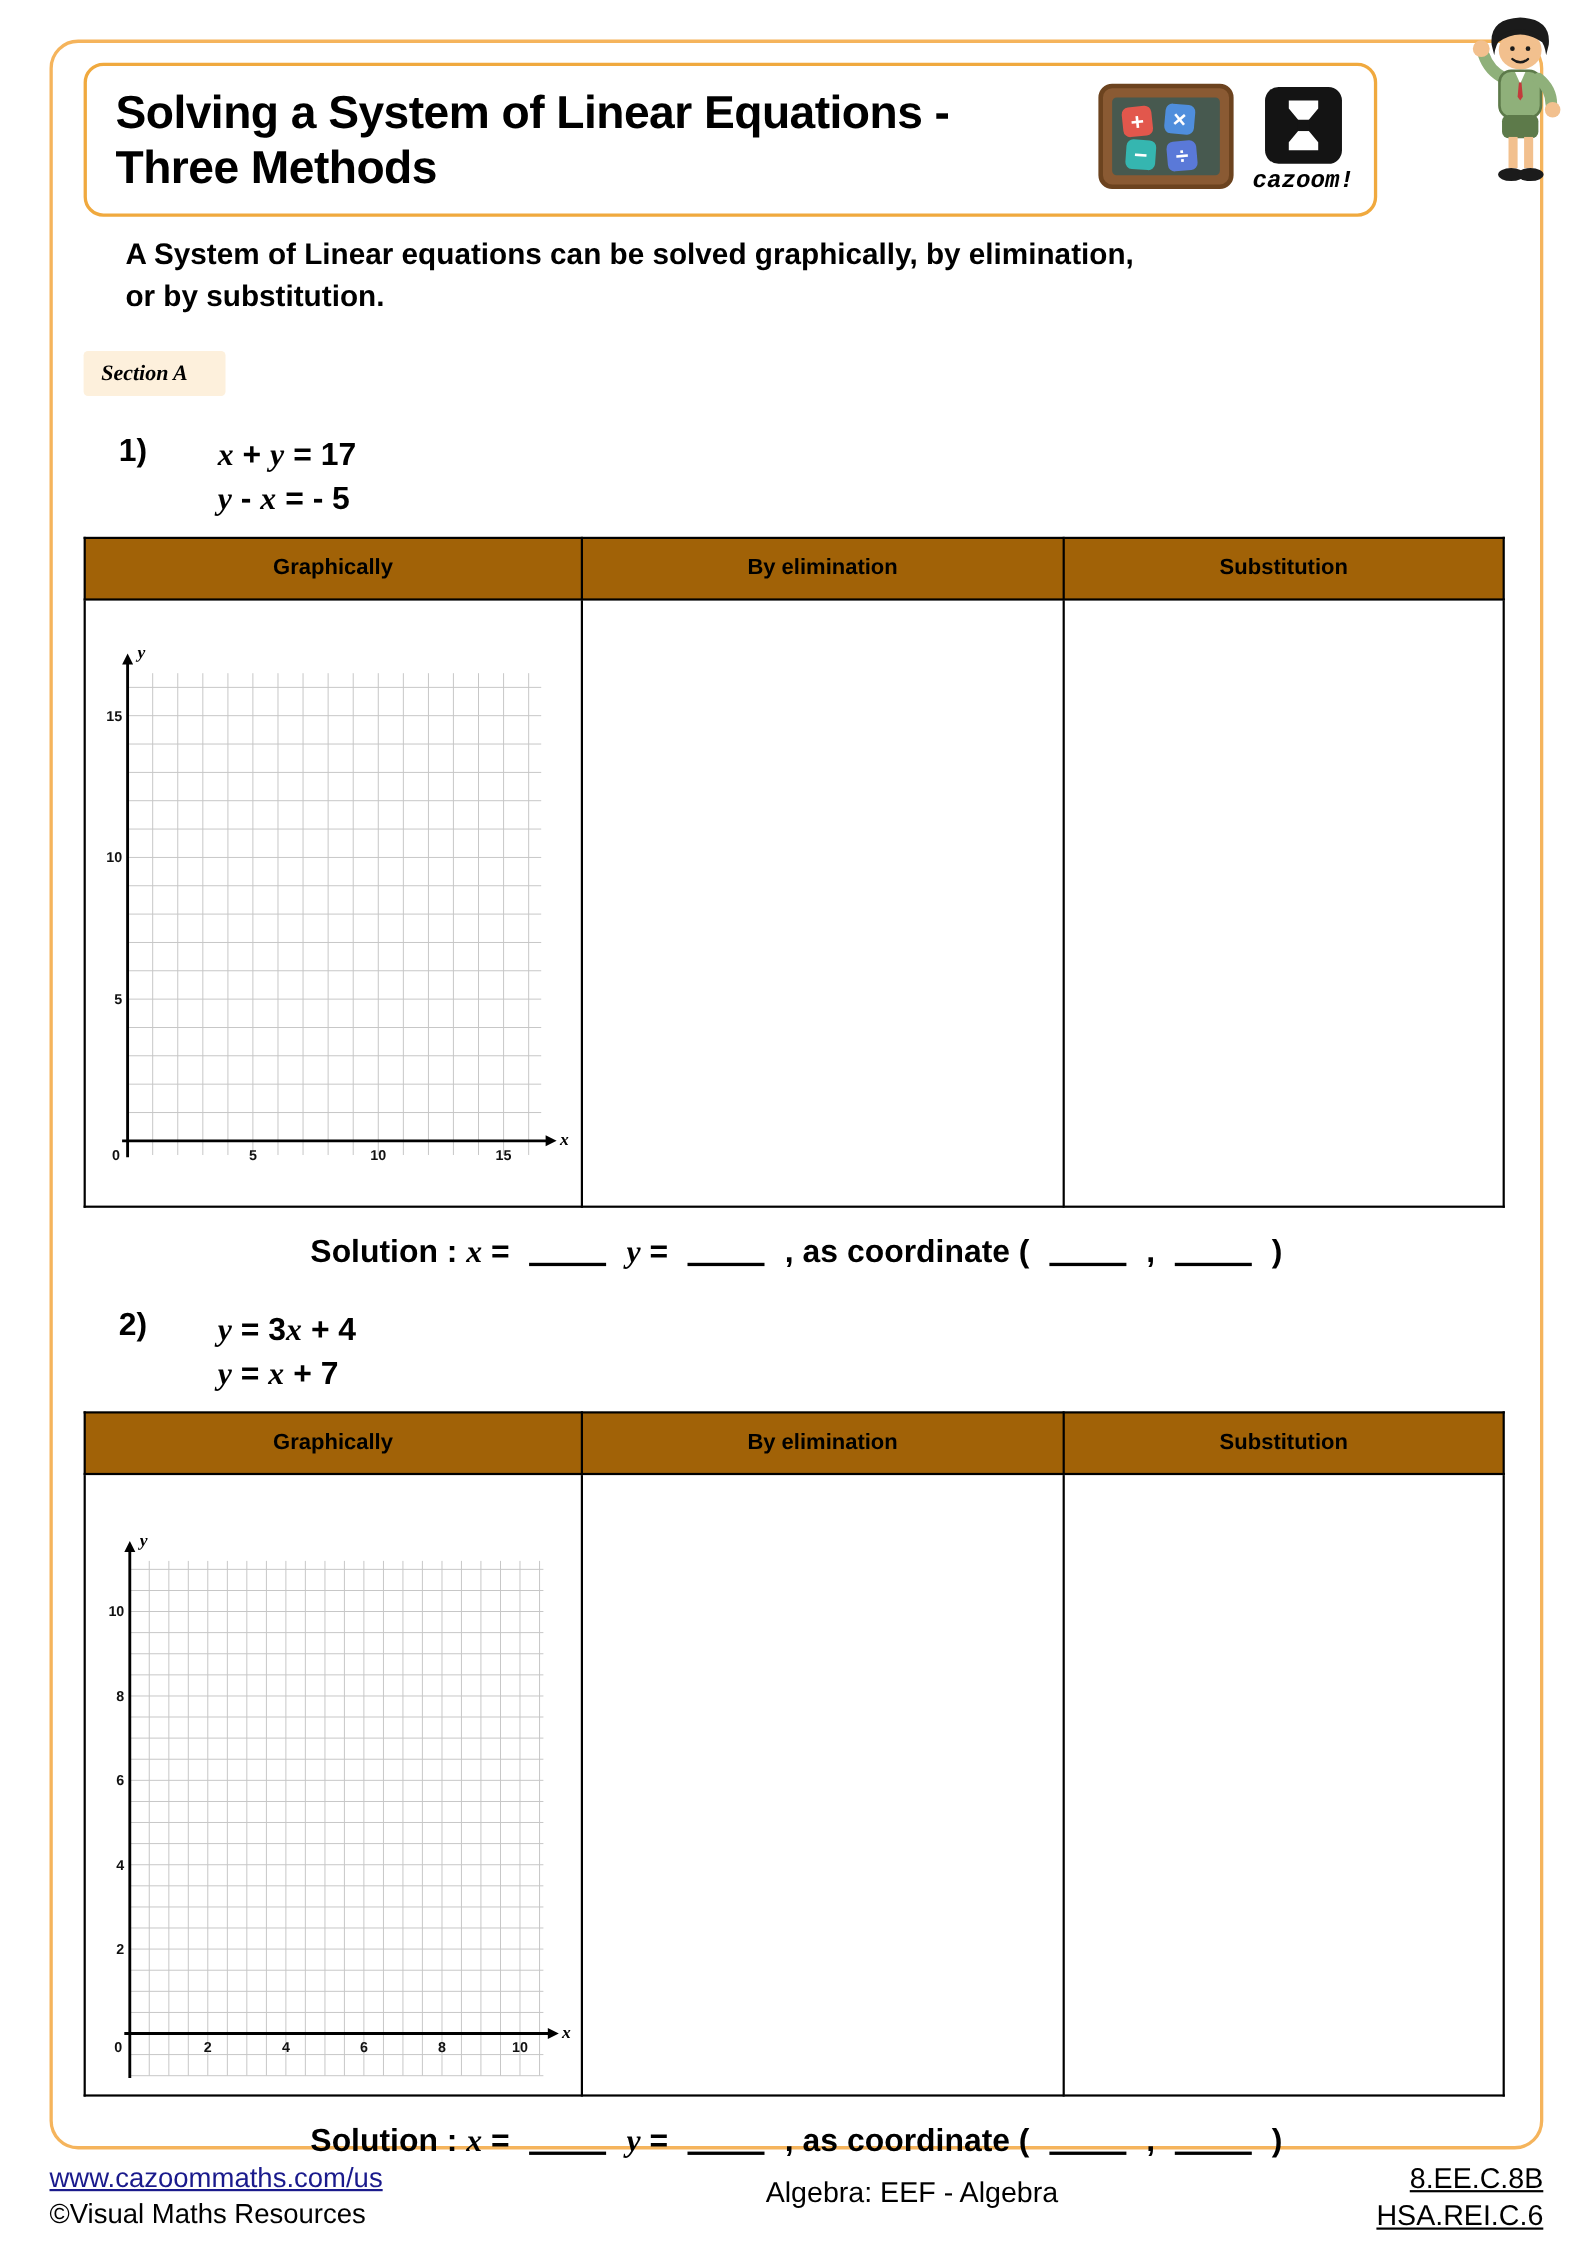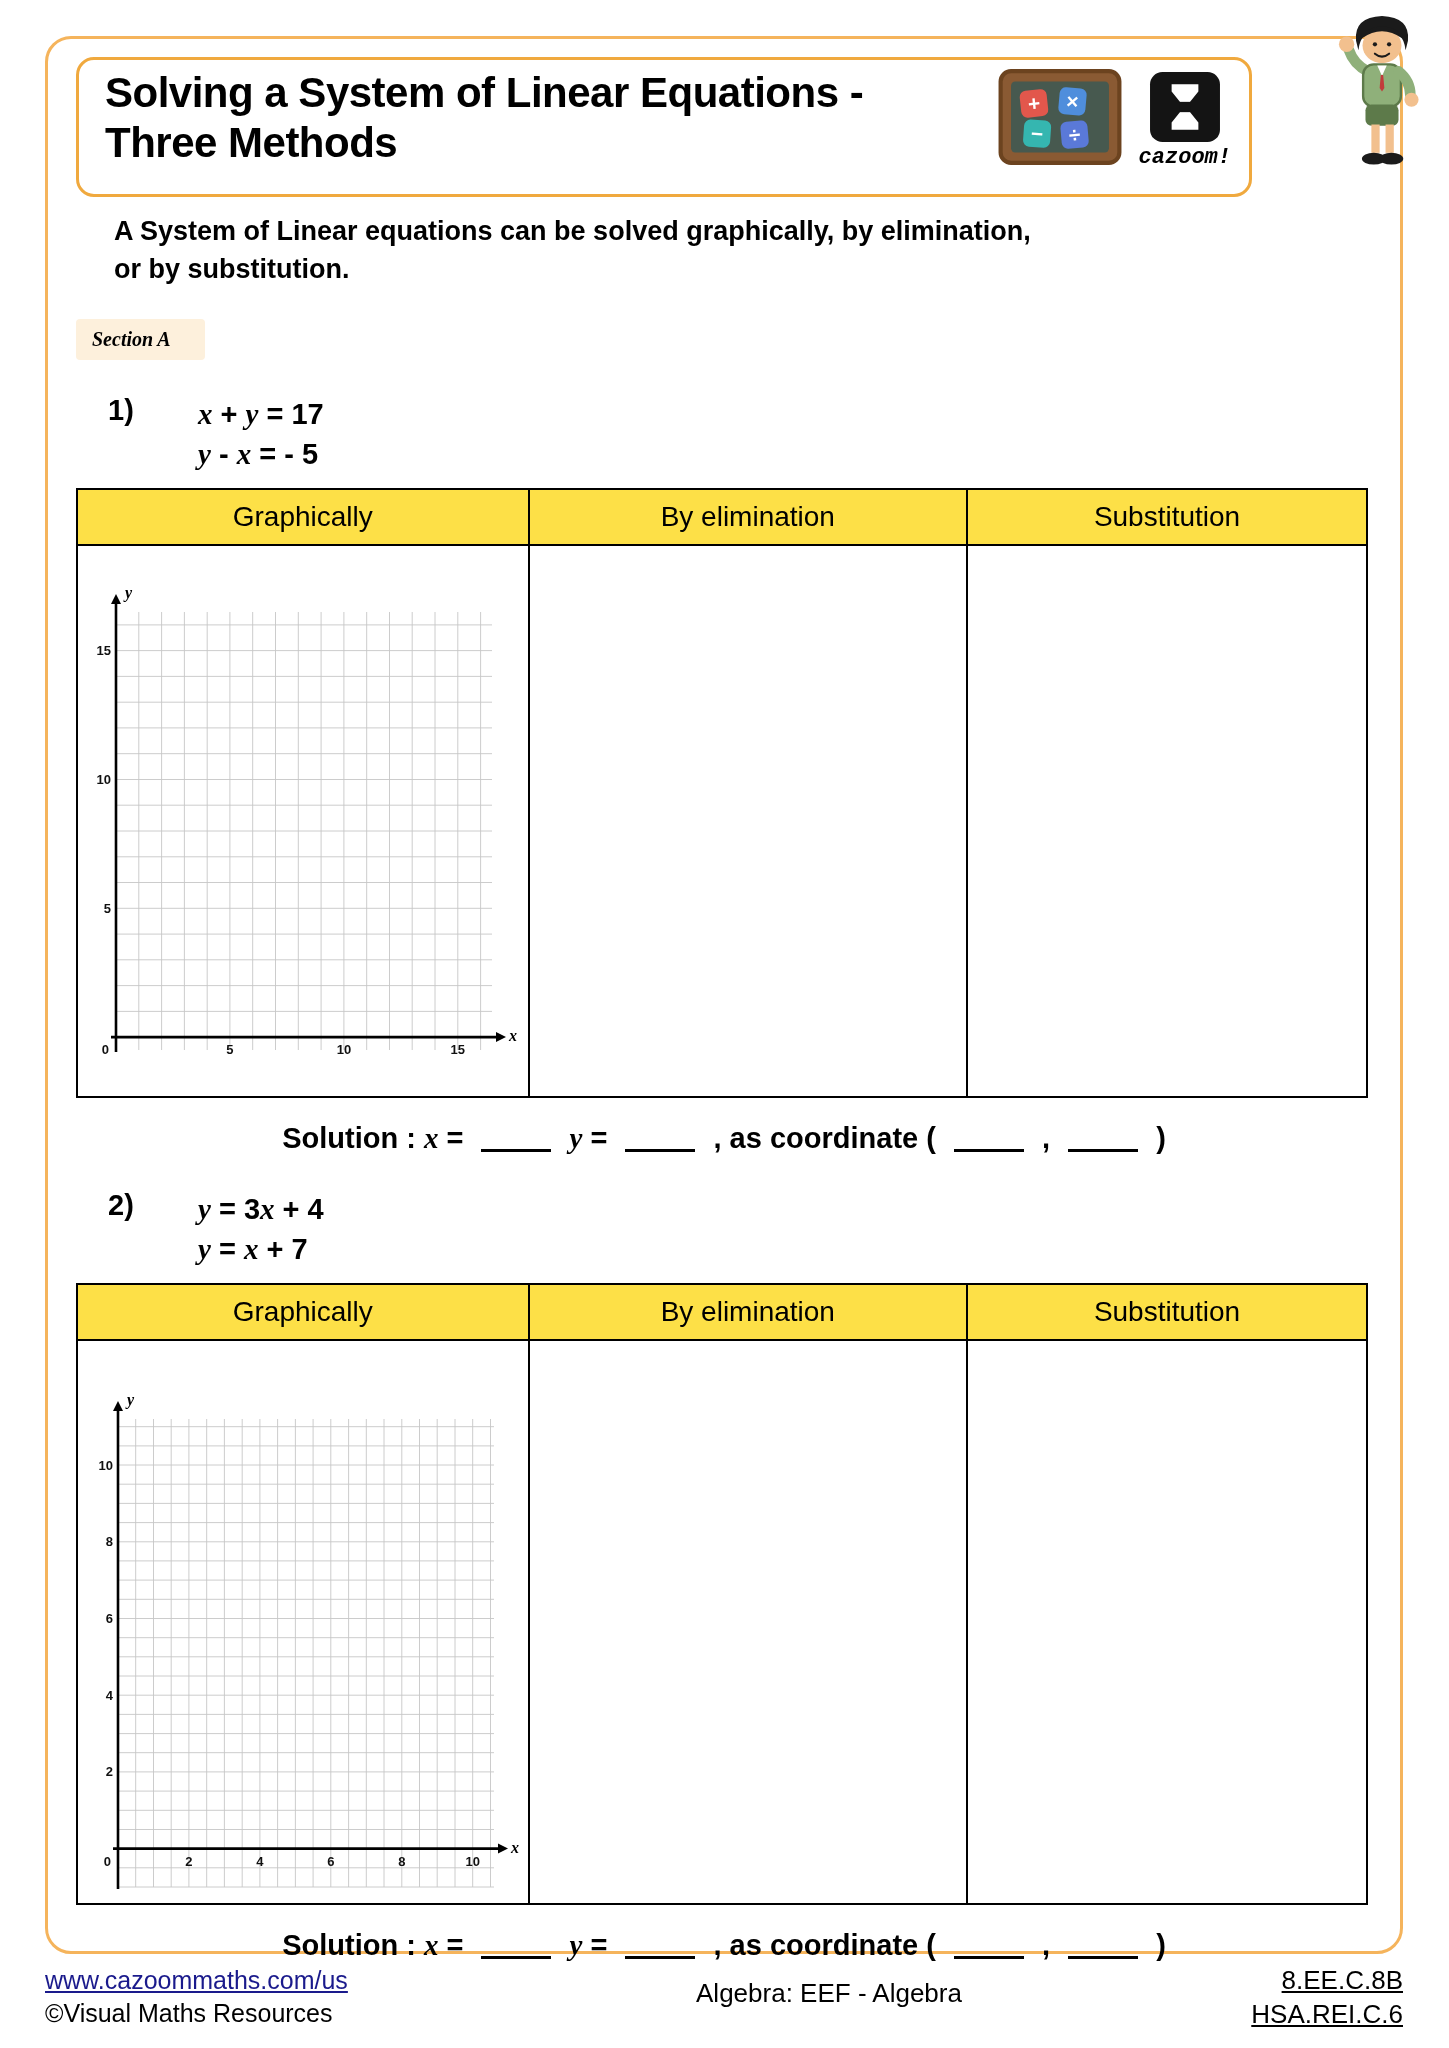--- a/index.html
+++ b/index.html
@@ -7,21 +7,21 @@
 
   .frame {
     position:absolute; left:45px; top:36px; width:1358px; height:1918px;
     border:3px solid #f5b45c; border-radius:26px; padding:18px 28px;
     background:#fff;
   }
 
   
   .header-box {
     width:1176px; height:140px; border:3px solid #f0a93e; border-radius:18px;
-    display:flex; align-items:flex-start; justify-content:space-between; padding:8px 18px 8px 26px;
+    display:flex; align-items:center; justify-content:space-between; padding:8px 18px 8px 26px;
   }
   .title { font-size:42px; font-weight:bold; line-height:1.18; letter-spacing:-0.5px; }
   .header-icons { display:flex; align-items:center; gap:16px; }
   .cazoom-logo { display:flex; flex-direction:column; align-items:center; gap:2px; }
   .cazoom-text { font-family:Liberation Mono, monospace; font-weight:bold; font-style:italic; font-size:22px; }
   .boy { position:absolute; right:8px; top:10px; }
 
   
   .intro { margin:16px 0 0 38px; font-size:27px; font-weight:bold; line-height:1.4; }
 
@@ -35,21 +35,21 @@
 
   
   .problem-head { margin:34px 0 14px 32px; display:flex; }
   .problem-num { font-size:29px; font-weight:bold; width:90px; }
   .equations { font-size:29px; font-weight:bold; line-height:1.38; }
   .equations .eq-line span, .parts span { white-space:pre; }
   .mvar { font-family:"Liberation Serif", serif; font-style:italic; font-weight:bold; }
 
   table.method-table { width:1292px; border-collapse:collapse; table-layout:fixed; }
   table.method-table th, table.method-table td { border:2px solid #000; }
-  table.method-table th { height:56px; font-size:28px; font-weight:normal; text-align:center; background:#fde047; }
+  table.method-table th { height:56px; font-size:20px; font-weight:bold; text-align:center; background:#a16207; }
   table.method-table th:nth-child(1){ width:35%; }
   table.method-table th:nth-child(2){ width:34%; }
   table.method-table th:nth-child(3){ width:31%; }
   table.method-table td { height:552px; vertical-align:top; padding:6px; }
   .grid-wrap1 { padding:34px 0 0 2px; }
   .grid-wrap2 { padding:46px 0 0 4px; }
 
   .solution-line { text-align:center; font-size:29px; font-weight:bold; margin:24px 0 18px 0; }
   .blank { display:inline-block; width:70px; border-bottom:3px solid #000; height:26px; margin:0 10px; vertical-align:-4px; }
 

